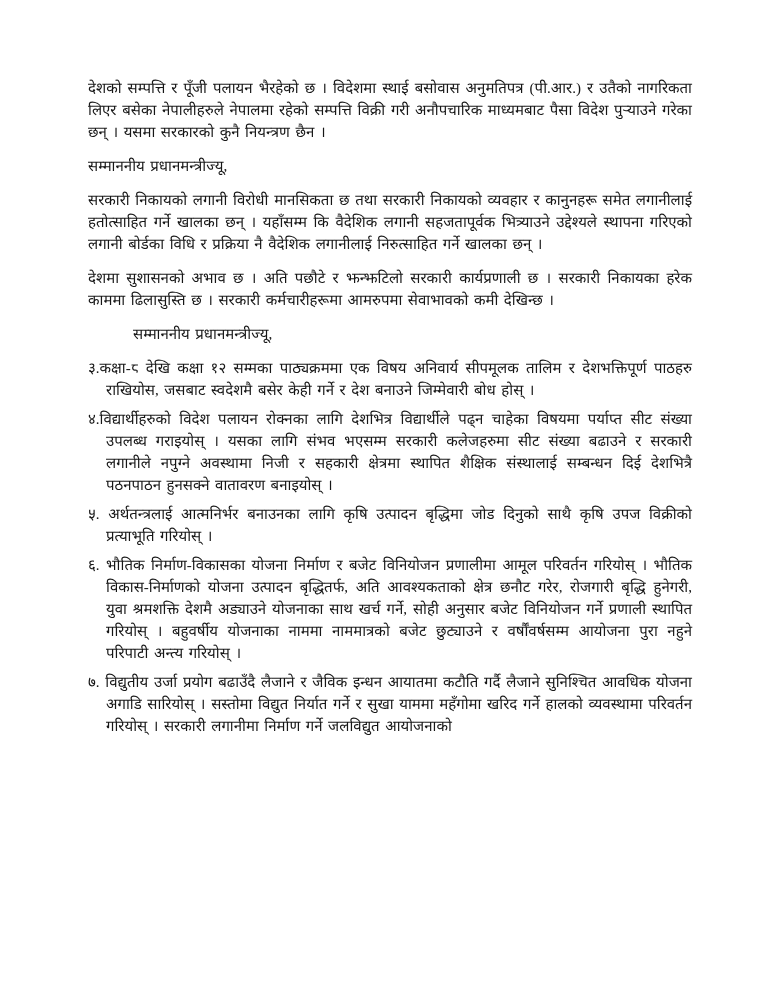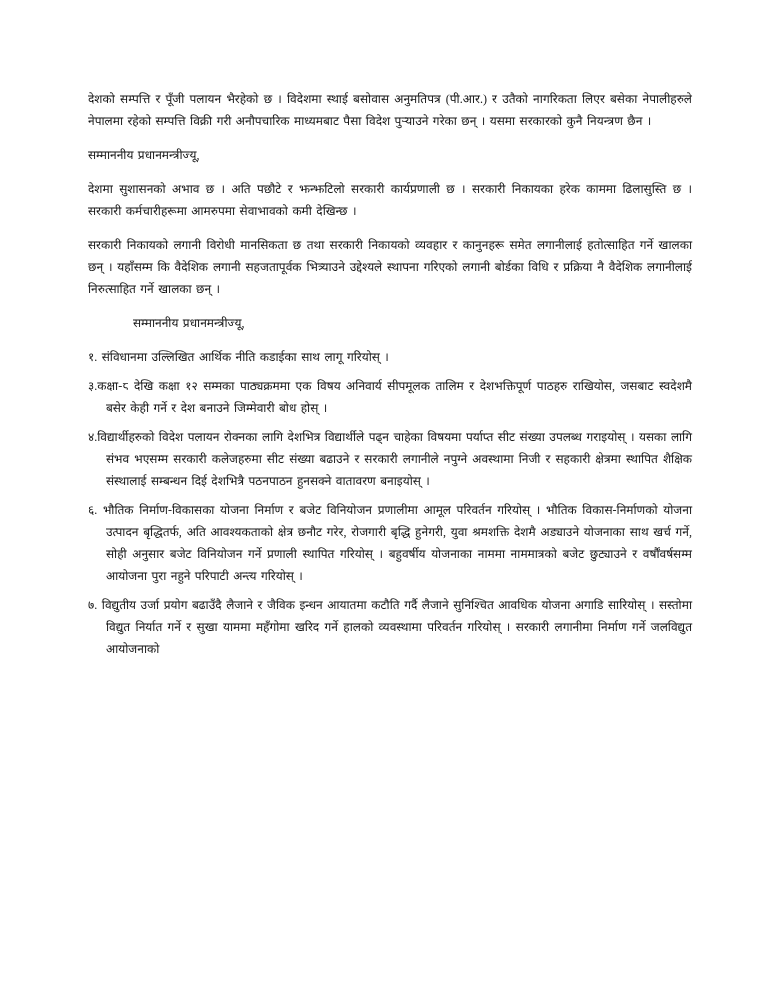--- a/index.html
+++ b/index.html
@@ -12,24 +12,24 @@
     width: 773px;
     height: 1000px;
     background: #ffffff;
     overflow: hidden;
     box-sizing: border-box;
     font-family: "Liberation Serif", "DejaVu Serif", serif;
     color: #161616;
   }
   .content {
     position: absolute;
-    top: 88px;
+    top: 77px;
     left: 88px;
     width: 604px;
-    font-size: 12px;
+    font-size: 15px;
     line-height: 22px;
     text-align: justify;
     word-spacing: 0.12em;
   }
   .para {
     margin: 0 0 12px 0;
   }
   .salutation {
     margin: 0 0 12px 0;
     text-align: left;
@@ -53,36 +53,36 @@
 </head>
 <body>
 
 <div class="page">
   <div class="content">
 
     <p class="para">देशको सम्पत्ति र पूँजी पलायन भैरहेको छ । विदेशमा स्थाई बसोवास अनुमतिपत्र (पी.आर.) र उतैको नागरिकता लिएर बसेका नेपालीहरुले नेपालमा रहेको सम्पत्ति विक्री गरी अनौपचारिक माध्यमबाट पैसा विदेश पुऱ्याउने गरेका छन् । यसमा सरकारको कुनै नियन्त्रण छैन ।</p>
 
     <p class="salutation">सम्माननीय प्रधानमन्त्रीज्यू,</p>
 
+    <p class="para">सरकारी निकायको लगानी विरोधी मानसिकता छ तथा सरकारी निकायको व्यवहार र कानुनहरू समेत लगानीलाई हतोत्साहित गर्ने खालका छन् । यहाँसम्म कि वैदेशिक लगानी सहजतापूर्वक भित्र्याउने उद्देश्यले स्थापना गरिएको लगानी बोर्डका विधि र प्रक्रिया नै वैदेशिक लगानीलाई निरुत्साहित गर्ने खालका छन् ।</p>
+
     <p class="para">देशमा सुशासनको अभाव छ । अति पछौटे र झन्झटिलो सरकारी कार्यप्रणाली छ । सरकारी निकायका हरेक काममा ढिलासुस्ति छ । सरकारी कर्मचारीहरूमा आमरुपमा सेवाभावको कमी देखिन्छ ।</p>
-
-    <p class="para">सरकारी निकायको लगानी विरोधी मानसिकता छ तथा सरकारी निकायको व्यवहार र कानुनहरू समेत लगानीलाई हतोत्साहित गर्ने खालका छन् । यहाँसम्म कि वैदेशिक लगानी सहजतापूर्वक भित्र्याउने उद्देश्यले स्थापना गरिएको लगानी बोर्डका विधि र प्रक्रिया नै वैदेशिक लगानीलाई निरुत्साहित गर्ने खालका छन् ।</p>
 
     <p class="salutation salutation-indent">सम्माननीय प्रधानमन्त्रीज्यू,</p>
 
 
     <div class="suggestion-list">
 
-      <div class="suggestion"><span class="num">१. </span><span class="txt">संविधानमा उल्लिखित आर्थिक नीति कडाईका साथ लागू गरियोस् ।</span></div>
 
 
       <div class="suggestion"><span class="num">३.</span><span class="txt">कक्षा-८ देखि कक्षा १२ सम्मका पाठ्यक्रममा एक विषय अनिवार्य सीपमूलक तालिम र देशभक्तिपूर्ण पाठहरु राखियोस, जसबाट स्वदेशमै बसेर केही गर्ने र देश बनाउने जिम्मेवारी बोध होस् ।</span></div>
 
       <div class="suggestion"><span class="num">४.</span><span class="txt">विद्यार्थीहरुको विदेश पलायन रोक्नका लागि देशभित्र विद्यार्थीले पढ्न चाहेका विषयमा पर्याप्त सीट संख्या उपलब्ध गराइयोस् । यसका लागि संभव भएसम्म सरकारी कलेजहरुमा सीट संख्या बढाउने र सरकारी लगानीले नपुग्ने अवस्थामा निजी र सहकारी क्षेत्रमा स्थापित शैक्षिक संस्थालाई सम्बन्धन दिई देशभित्रै पठनपाठन हुनसक्ने वातावरण बनाइयोस् ।</span></div>
 
+      <div class="suggestion"><span class="num">५. </span><span class="txt">अर्थतन्त्रलाई आत्मनिर्भर बनाउनका लागि कृषि उत्पादन बृद्धिमा जोड दिनुको साथै कृषि उपज विक्रीको प्रत्याभूति गरियोस् ।</span></div>
 
       <div class="suggestion"><span class="num">६. </span><span class="txt">भौतिक निर्माण-विकासका योजना निर्माण र बजेट विनियोजन प्रणालीमा आमूल परिवर्तन गरियोस् । भौतिक विकास-निर्माणको योजना उत्पादन बृद्धितर्फ, अति आवश्यकताको क्षेत्र छनौट गरेर, रोजगारी बृद्धि हुनेगरी, युवा श्रमशक्ति देशमै अड्याउने योजनाका साथ खर्च गर्ने, सोही अनुसार बजेट विनियोजन गर्ने प्रणाली स्थापित गरियोस् । बहुवर्षीय योजनाका नाममा नाममात्रको बजेट छुट्याउने र वर्षौंवर्षसम्म आयोजना पुरा नहुने परिपाटी अन्त्य गरियोस् ।</span></div>
 
       <div class="suggestion"><span class="num">७. </span><span class="txt">विद्युतीय उर्जा प्रयोग बढाउँदै लैजाने र जैविक इन्धन आयातमा कटौति गर्दै लैजाने सुनिश्चित आवधिक योजना अगाडि सारियोस् । सस्तोमा विद्युत निर्यात गर्ने र सुखा याममा महँगोमा खरिद गर्ने हालको व्यवस्थामा परिवर्तन गरियोस् । सरकारी लगानीमा निर्माण गर्ने जलविद्युत आयोजनाको</span></div>
 
     </div>
 
   </div>
 </div>
 

